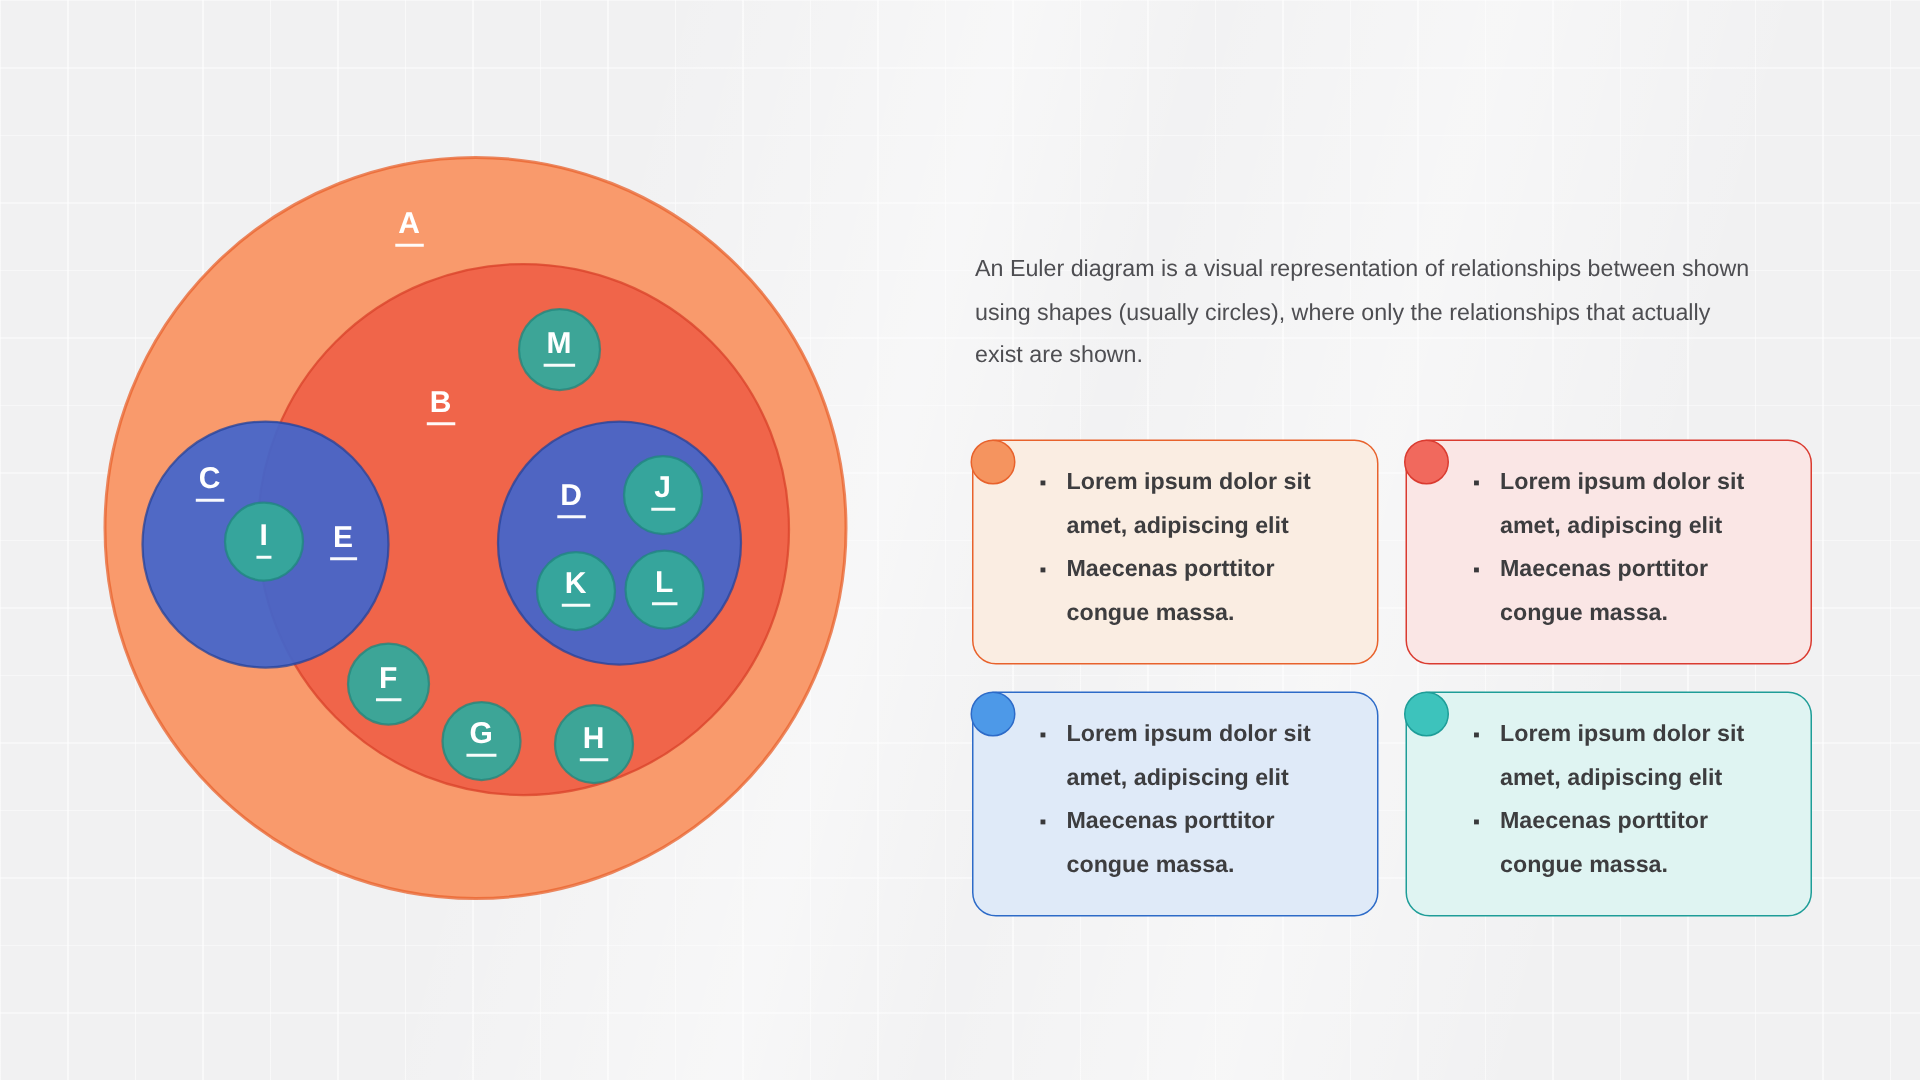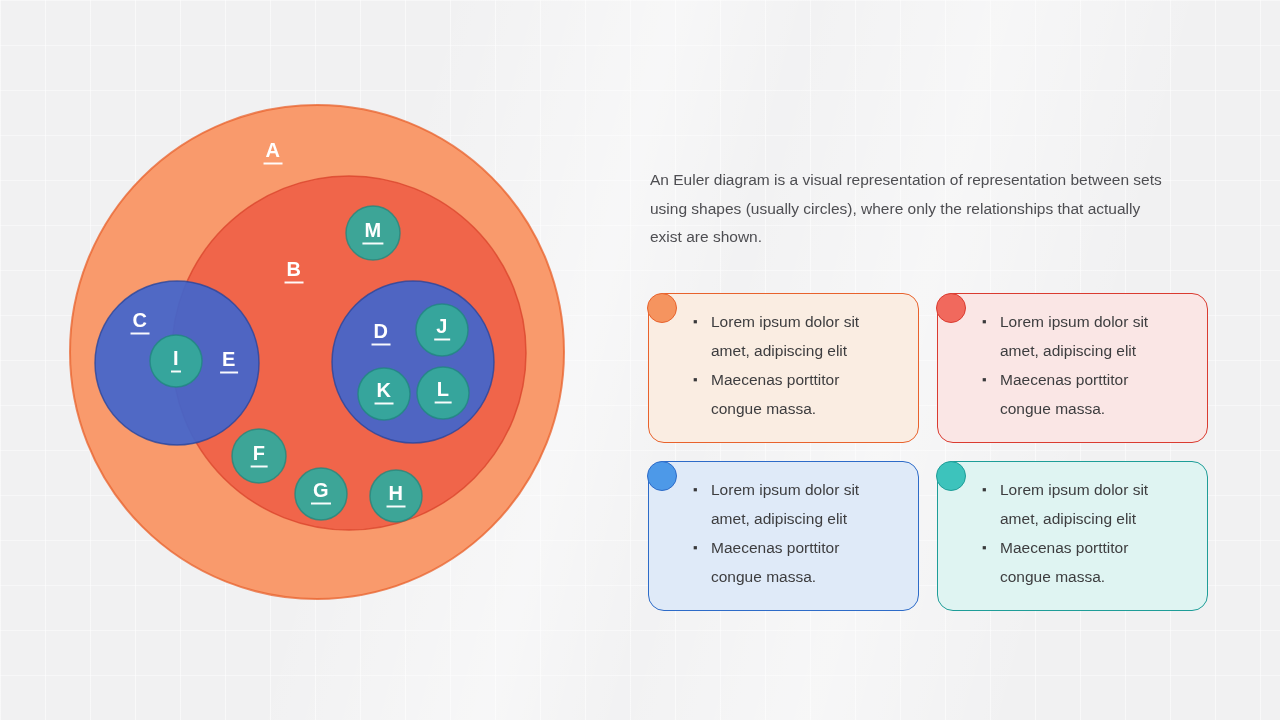--- a/index.html
+++ b/index.html
@@ -49,20 +49,21 @@
 
   
   .cards { position:absolute; left:648px; top:293px; width:580px; height:340px; }
   .card {
     position:absolute;
     width:271px; height:150px;
     box-sizing:border-box;
     border-radius:16px;
     border:1.6px solid var(--accent);
     background:var(--bg);
+    font-weight:bold;
   }
   .card-badge {
     position:absolute; left:-2px; top:-1px;
     width:30px; height:30px;
     box-sizing:border-box;
     border-radius:50%;
     border:1.6px solid var(--accent);
     background:var(--badge);
   }
   .card-bullets {
@@ -115,21 +116,21 @@
         <span class="set-label" style="left: 442px; top: 328px;">J</span>
         <span class="set-label" style="left: 384px; top: 392px;">K</span>
         <span class="set-label" style="left: 443px; top: 391px;">L</span>
         <span class="set-label" style="left: 259px; top: 455px;">F</span>
         <span class="set-label" style="left: 321px; top: 492px;">G</span>
         <span class="set-label" style="left: 396px; top: 495px;">H</span>
       </div>
   </div>
 
 
-  <p class="page-description">An Euler diagram is a visual representation of representation between sets using shapes (usually circles), where only the relationships that actually exist are shown.</p>
+  <p class="page-description">An Euler diagram is a visual representation of relationships between shown using shapes (usually circles), where only the relationships that actually exist are shown.</p>
 
   <div class="cards" id="cards-grid">
       <div class="card" style="left: 0px; top: 0px; --accent: #E8622C; --bg: #FAEDE2; --badge: #F5945F;">
         <div class="card-badge"></div>
         <ul class="card-bullets">
           <li>Lorem ipsum dolor sit amet, adipiscing elit</li>
           <li>Maecenas porttitor congue massa.</li>
         </ul>
       </div>
       <div class="card" style="left: 289px; top: 0px; --accent: #DA3B30; --bg: #FAE6E5; --badge: #F1695D;">

